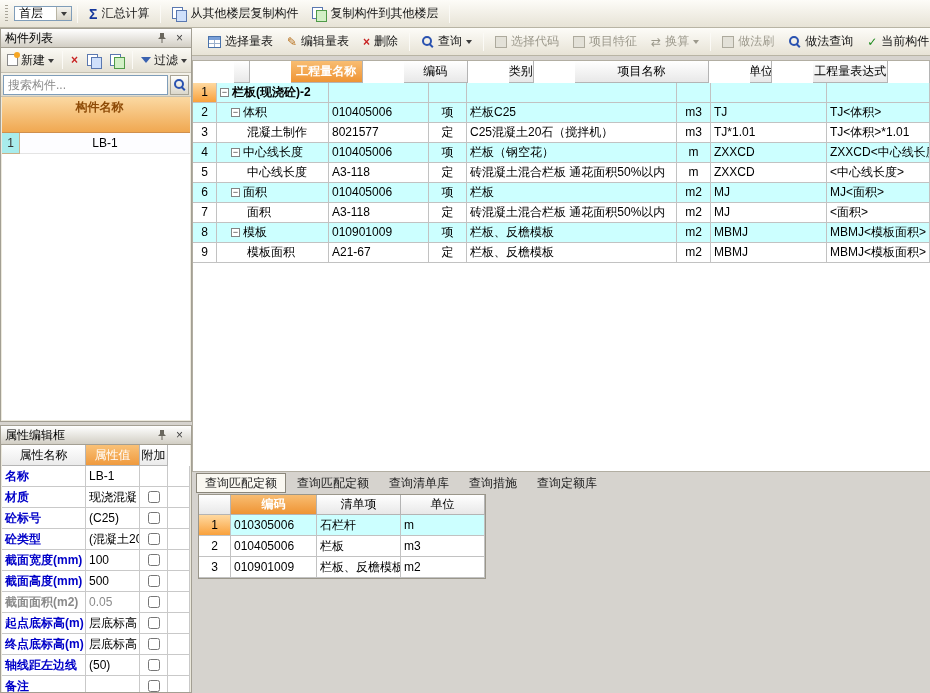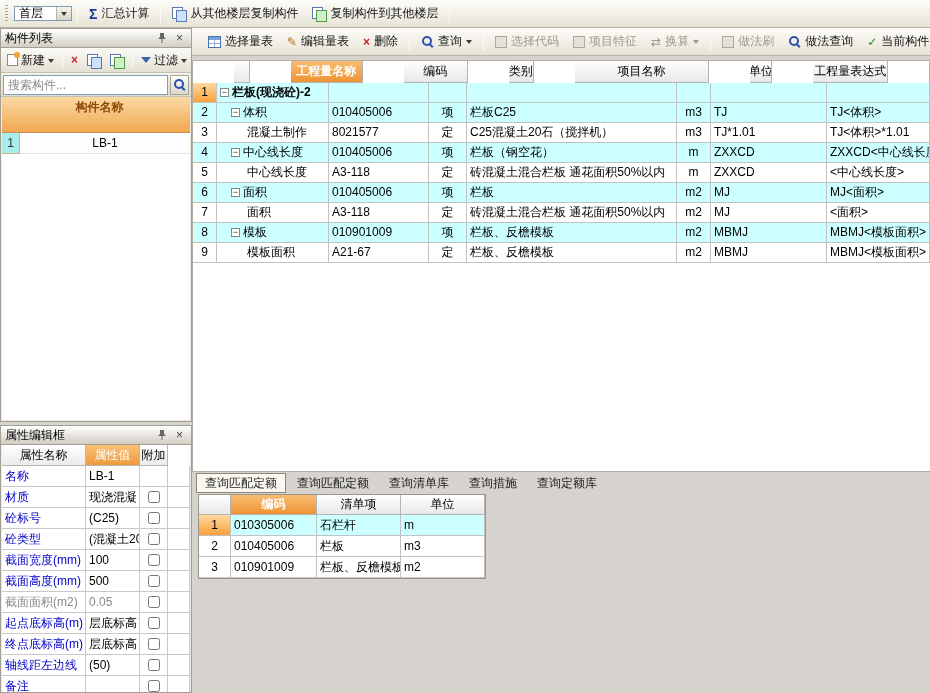--- a/index.html
+++ b/index.html
@@ -67,21 +67,21 @@
   #prop-grid{position:absolute;left:1px;right:1px;top:19px;bottom:0;background:#fff;overflow:hidden;}
   .prop-hrow{display:flex;height:21px;}
   .phc{display:flex;align-items:center;justify-content:center;background:linear-gradient(#ffffff,#ebebeb);border-right:1px solid #b6b6b6;border-bottom:1px solid #b6b6b6;}
   .phc.orange{background:linear-gradient(#f9c177,#ef9a3e);color:#fff;}
   .pc-name{width:84px;}
   .pc-value{width:54px;}
   .pc-extra{width:28px;}
   .pc-fill{flex:1;border:none;background:#fff;}
   .pr{display:flex;height:21px;}
   .pc{border-right:1px solid #c9c9c9;border-bottom:1px solid #c9c9c9;line-height:20px;padding:0 3px;white-space:nowrap;overflow:hidden;}
-  .pr .pc-name{color:#0000c8;}
+  .pr .pc-name{color:#0000c8;font-weight:bold;}
   .pr .pc-name.gray,.pr .pc-value.gray{color:#8a8a8a;}
   .pr .pc-extra{display:flex;align-items:center;justify-content:center;padding:0;}
   .pcb{width:12px;height:12px;}
 
   
   #main-col{position:absolute;left:192px;top:28px;width:738px;height:665px;}
   #main-toolbar{position:absolute;left:0;top:0;width:738px;height:28px;padding:0 2px;overflow:hidden;}
   #qty-area{position:absolute;left:0;top:32px;width:738px;height:412px;background:#fff;border:1px solid #b2aea2;border-right:none;overflow:hidden;}
   .qt-hrow{display:flex;height:22px;}
   .qh{display:flex;align-items:center;justify-content:center;background:linear-gradient(#ffffff,#e8e8e8);border-right:1px solid #b4b4b4;border-bottom:1px solid #b4b4b4;overflow:hidden;white-space:nowrap;margin-left:41px;}

